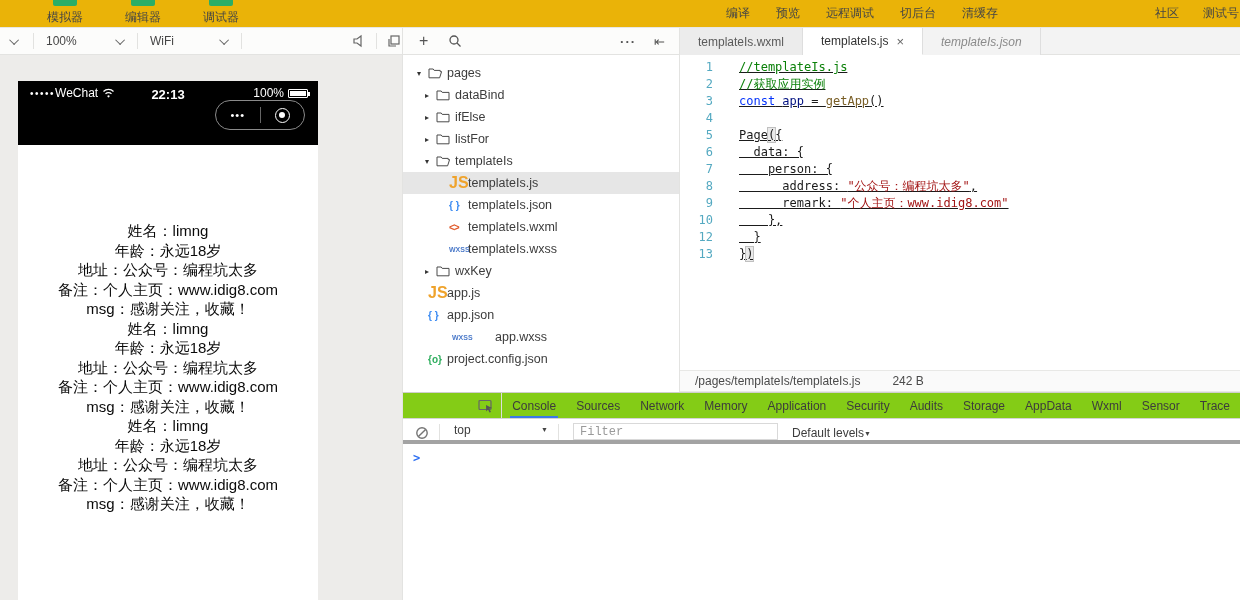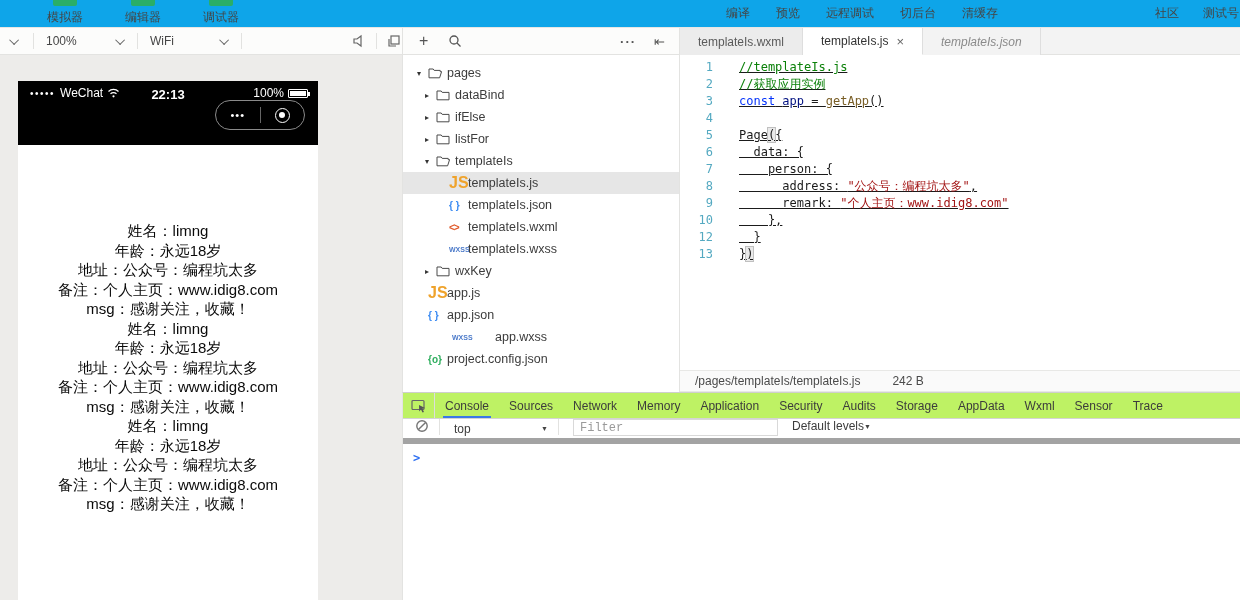--- a/index.html
+++ b/index.html
@@ -3,21 +3,21 @@
 <meta charset="utf-8">
 <style>
   * { margin:0; padding:0; box-sizing:border-box; }
   html,body { background:#fff; }
   #app {
     position:relative; width:1240px; height:600px; overflow:hidden;
     font-family:"Liberation Sans", sans-serif; color:#333; background:#fff;
   }
   
   .topbar1 { position:absolute; top:0; left:0; right:0; height:28px;
-    background:#0ea5e9; border-bottom:1px solid #e7e7e5; }
+    background:#eab308; border-bottom:1px solid #e7e7e5; }
   .tb1-left { position:absolute; left:36px; top:0; display:flex; gap:20px; }
   .tb1-btn { width:58px; display:flex; flex-direction:column; align-items:center; cursor:default; }
   .tb1-green { width:24px; height:6px; background:#2aae67; border-radius:0 0 2px 2px; }
   .tb1-label { font-size:12px; color:#454545; margin-top:3px; }
   .tb1-actions { position:absolute; left:726px; top:0; height:27px; display:flex; align-items:center; gap:26px; }
   .tb1-action { font-size:12px; color:#454545; white-space:nowrap; }
   .tb1-right { position:absolute; left:1155px; top:0; width:85px; height:27px;
     display:flex; align-items:center; gap:24px; overflow:hidden; }
   
   .topbar2 { position:absolute; top:28px; left:0; right:0; height:27px;
@@ -45,21 +45,21 @@
     color:#5a5a5a; background:#ececec; border-right:1px solid #dedede; height:27px; }
   .etab.active { background:#fff; color:#333; border-bottom:1px solid #fff; }
   .etab.preview { font-style:italic; color:#8a8a8a; background:#f3f3f3; }
   .etab-close { font-size:13px; color:#666; }
   
   .simulator { position:absolute; top:55px; left:0; width:402px; bottom:0; background:#edecea; }
   .phone { position:absolute; left:18px; top:26px; width:300px; bottom:0; background:#fff; }
   .phone-header { position:relative; height:64px; background:#000; }
   .status-row { display:flex; align-items:center; padding:5px 10px 0 12px; color:#fff; }
   .sig-dots { font-size:10px; letter-spacing:1.5px; }
-  .carrier { font-size:12px; margin-left:5px; }
+  .carrier { font-size:12px; }
   .p-time { position:absolute; left:0; right:0; top:6px; text-align:center;
     font-size:13px; font-weight:bold; color:#fff; }
   .p-batt-wrap { margin-left:auto; display:flex; align-items:center; gap:4px; }
   .p-batt-pct { font-size:12px; }
   .batt { position:relative; width:20px; height:9px; border:1px solid #fff; border-radius:1px; }
   .batt::before { content:""; position:absolute; inset:1px; background:#fff; }
   .batt::after { content:""; position:absolute; right:-3px; top:2px; width:2px; height:4px; background:#fff; }
   .capsule { position:absolute; right:13px; top:19px; width:90px; height:30px;
     border:1px solid #8a8a8a; border-radius:15px; display:flex; align-items:center; }
   .cap-more { flex:1; text-align:center; color:#fff; font-size:11px; letter-spacing:1px; }
@@ -95,28 +95,28 @@
   .tok-var { color:#001080; }
   .tok-fn { color:#795e26; }
   .tok-str { color:#a31515; }
   .tok-hl { background:#e9e9e9; outline:1px solid #c0c0c0; }
   .editor-statusbar { position:absolute; top:370px; left:680px; right:0; height:22px;
     background:#fafafa; border-top:1px solid #e8e8e6; border-bottom:1px solid #e8e8e6;
     display:flex; align-items:center; gap:32px; padding-left:15px; font-size:12px; color:#4a4a4a; }
   
   .devtools { position:absolute; top:392px; left:402px; right:0; bottom:0; background:#fff;
     border-top:1px solid #cfcfcd; border-left:1px solid #e3e3e1; }
-  .dt-tabbar { height:26px; background:#bef264; border-bottom:1px solid #d4d4d4;
-    display:flex; align-items:center; font-size:12px; color:#3c3c3c; }
+  .dt-tabbar { height:26px; background:#84cc16; border-bottom:1px solid #d4d4d4;
+    display:flex; align-items:center; font-size:12px; color:#3c3c3c;justify-content:flex-end; }
   .dt-inspect { width:32px; height:100%; display:flex; align-items:center; justify-content:center;
     border-right:1px solid #ddd; }
   .dt-tab { padding:0 10px; height:100%; display:flex; align-items:center; position:relative; cursor:default; }
   .dt-tab.active::after { content:""; position:absolute; left:8px; right:8px; bottom:0;
     height:2px; background:#3b78e7; }
-  .dt-filterrow { height:25px; border-bottom:6px solid #a3a3a3; display:flex; align-items:flex-start;
+  .dt-filterrow { height:25px; border-bottom:4px solid #a3a3a3; display:flex; align-items:flex-end;
     font-size:12px; color:#3c3c3c; }
   .dt-block { margin:0 10px 0 12px; }
   .dt-top { width:118px; display:flex; align-items:center; justify-content:space-between;
     padding:0 10px 0 14px; height:100%; }
   .tri { font-size:7px; color:#444; }
   .dt-filter { margin-left:14px; width:205px; height:17px; border:1px solid #d9d9d9;
     font-size:12px; padding:0 6px; color:#333; font-family:Liberation Mono, monospace; }
   .dt-filter::placeholder { color:#9a9a9a; }
   .dt-levels { margin-left:14px; display:flex; align-items:center; }
   .dt-console { padding:7px 0 0 10px; font-family:"DejaVu Sans Mono", monospace; font-size:12px; }

